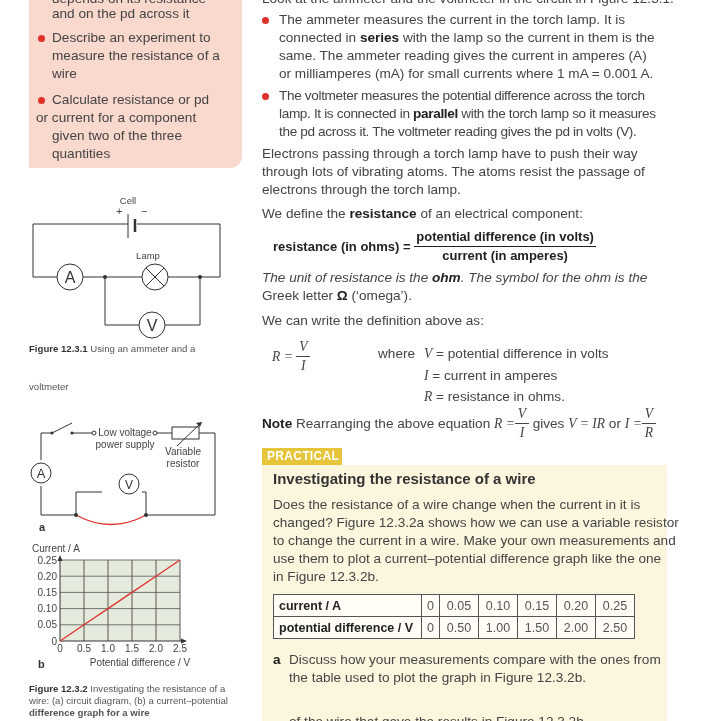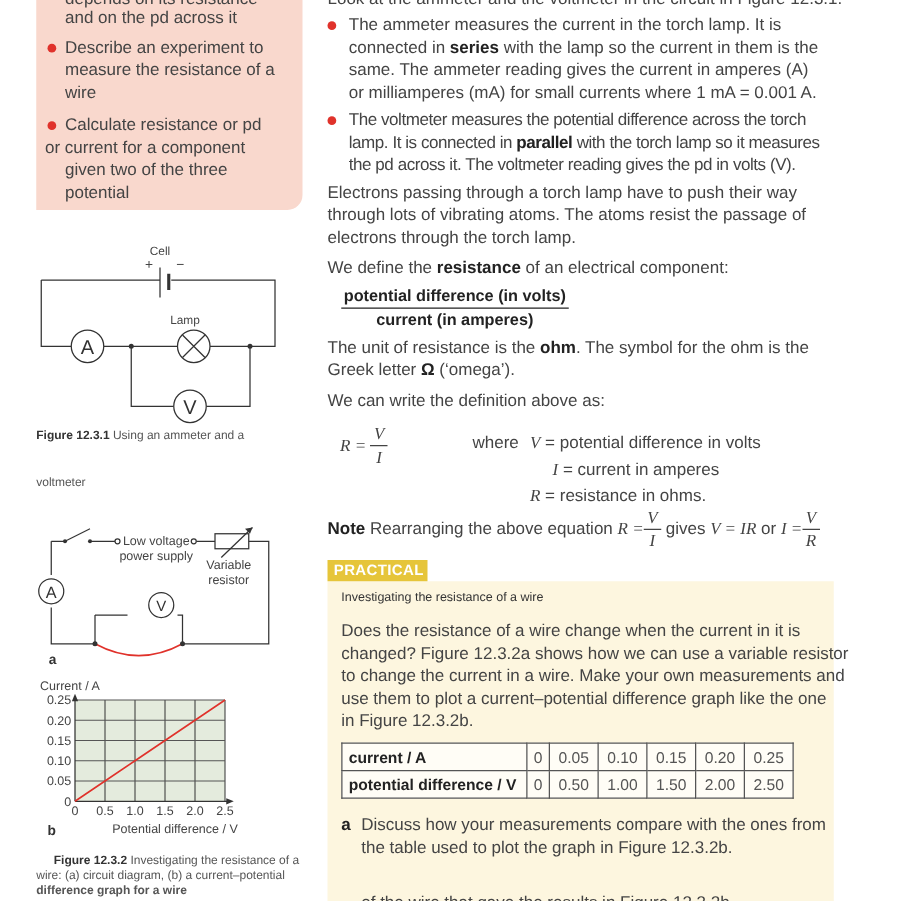--- a/index.html
+++ b/index.html
@@ -58,21 +58,21 @@
 
 <div class="obj-bullet" style="top:35px;left:38px;"></div>
 <div class="obj-text" style="top:29px;left:52px;">Describe an experiment to</div>
 <div class="obj-text" style="top:47px;left:52px;">measure the resistance of a</div>
 <div class="obj-text" style="top:65px;left:52px;">wire</div>
 
 <div class="obj-bullet" style="top:97px;left:38px;"></div>
 <div class="obj-text" style="top:91px;left:52px;">Calculate resistance or pd</div>
 <div class="obj-text" style="top:109px;left:36px;">or current for a component</div>
 <div class="obj-text" style="top:127px;left:52px;">given two of the three</div>
-<div class="obj-text" style="top:145px;left:52px;">potential</div>
+<div class="obj-text" style="top:145px;left:52px;">quantities</div>
 
 <svg style="position:absolute;left:20px;top:190px;" width="230" height="150">
   <g stroke="#333" stroke-width="1" fill="none">
 
     <path d="M13 34 H108 M117 34 H200 V87 H180"></path>
     <path d="M13 34 V87 H37"></path>
     <line x1="108" y1="24" x2="108" y2="48"></line>
     <line x1="115" y1="29" x2="115" y2="42" stroke-width="2.5"></line>
 
     <path d="M63 87 H122 M148 87 H180"></path>
@@ -171,21 +171,21 @@
       <circle cx="88" cy="70.6" r="0.01" fill="#e0322b"></circle>
       <circle cx="112" cy="54.4" r="0.01" fill="#e0322b"></circle>
       <circle cx="136" cy="38.2" r="0.01" fill="#e0322b"></circle>
       <circle cx="160" cy="22" r="0.01" fill="#e0322b"></circle>
     </g>
   <text x="12" y="14" font-size="10" fill="#444">Current / A</text>
   <text x="120" y="128" font-size="10" text-anchor="middle" fill="#444">Potential difference / V</text>
   <text x="18" y="130" font-size="11" font-weight="bold" fill="#333">b</text>
 </svg>
 
-<div class="fig-caption" style="left:43px;top:683px;text-align:right;">
+<div class="fig-caption" style="left:29px;top:683px;text-align:right;">
   <b>Figure 12.3.2</b>
   <span>Investigating the resistance of a</span>
 </div>
 <div class="fig-caption" style="left:29px;top:695px;">wire: (a) circuit diagram, (b) a current–potential</div>
 <div class="fig-caption" style="left:29px;top:707px;font-weight:bold;">difference graph for a wire</div>
 
 <div class="rc" style="top:-10px;">Look at the ammeter and the voltmeter in the circuit in Figure 12.3.1.</div>
 
 <div class="bullet" style="top:17px;"></div>
 <div class="rc" style="top:11px;left:279px;">The ammeter measures the current in the torch lamp. It is</div>
@@ -198,45 +198,46 @@
 <div class="rc" style="top:105px;left:279px;letter-spacing:-0.35px;"><span>lamp. It is connected in </span><b>parallel</b><span> with the torch lamp so it measures</span></div>
 <div class="rc" style="top:123px;left:279px;letter-spacing:-0.35px;">the pd across it. The voltmeter reading gives the pd in volts (V).</div>
 
 <div class="rc" style="top:145px;">Electrons passing through a torch lamp have to push their way</div>
 <div class="rc" style="top:163px;">through lots of vibrating atoms. The atoms resist the passage of</div>
 <div class="rc" style="top:181px;">electrons through the torch lamp.</div>
 
 <div class="rc" style="top:205px;"><span>We define the </span><b>resistance</b><span> of an electrical component:</span></div>
 
 <div class="rc" style="top:228px;left:273px;font-weight:bold;color:#222;font-size:13px;">
+  <span style="display:inline-block;vertical-align:middle;">resistance (in ohms) =</span>
   <span class="frac"><span class="num" style="border-bottom-color:#222;">potential difference (in volts)</span><span class="den">current (in amperes)</span></span>
 </div>
 
-<div class="rc" style="top:269px;"><span>The unit of resistance is the </span><b>ohm</b><span>. The symbol for the ohm is the</span></div>
+<div class="rc" style="top:269px;font-style:italic;"><span>The unit of resistance is the </span><b>ohm</b><span>. The symbol for the ohm is the</span></div>
 <div class="rc" style="top:287px;"><span>Greek letter </span><b>Ω</b><span> (‘omega’).</span></div>
 <div class="rc" style="top:312px;">We can write the definition above as:</div>
 
 <div class="rc math" style="top:338px;left:272px;">
   <span style="display:inline-block;vertical-align:middle;">R =</span>
   <span class="frac" style="width:14px;"><span class="num">V</span><span class="den">I</span></span>
 </div>
 
 <div class="rc" style="top:345px;left:378px;">where</div>
 <div class="rc" style="top:345px;left:424px;text-align:center;"><span class="math">V</span><span> = potential difference in volts</span></div>
-<div class="rc" style="top:367px;left:442px;text-align:right;"><span class="math">I</span><span> = current in amperes</span></div>
+<div class="rc" style="top:367px;left:424px;text-align:right;"><span class="math">I</span><span> = current in amperes</span></div>
 <div class="rc" style="top:388px;left:424px;"><span class="math">R</span><span> = resistance in ohms.</span></div>
 
 <div class="rc" style="top:405px;">
   <b style="vertical-align:middle;">Note</b><span style="vertical-align:middle;"> Rearranging the above equation </span><span class="math" style="vertical-align:middle;">R =</span><span class="frac math" style="width:14px;"><span class="num">V</span><span class="den">I</span></span><span style="vertical-align:middle;"> gives </span><span class="math" style="vertical-align:middle;">V = IR</span><span style="vertical-align:middle;"> or </span><span class="math" style="vertical-align:middle;">I =</span><span class="frac math" style="width:14px;"><span class="num">V</span><span class="den">R</span></span>
 </div>
 
 <div class="practical-box"></div>
 <div class="practical-tag">PRACTICAL</div>
 
-<div class="pb" style="top:470px;font-weight:normal;color:#333;font-size:10px;">Investigating the resistance of a wire</div>
+<div class="pb" style="top:470px;font-weight:bold;color:#333;font-size:15px;">Investigating the resistance of a wire</div>
 <div class="pb" style="top:496px;">Does the resistance of a wire change when the current in it is</div>
 <div class="pb" style="top:514px;">changed? Figure 12.3.2a shows how we can use a variable resistor</div>
 <div class="pb" style="top:532px;">to change the current in a wire. Make your own measurements and</div>
 <div class="pb" style="top:550px;">use them to plot a current–potential difference graph like the one</div>
 <div class="pb" style="top:568px;">in Figure 12.3.2b.</div>
 
 <table class="data">
   <tbody>
       <tr>
     <td class="hdr">current / A</td>

